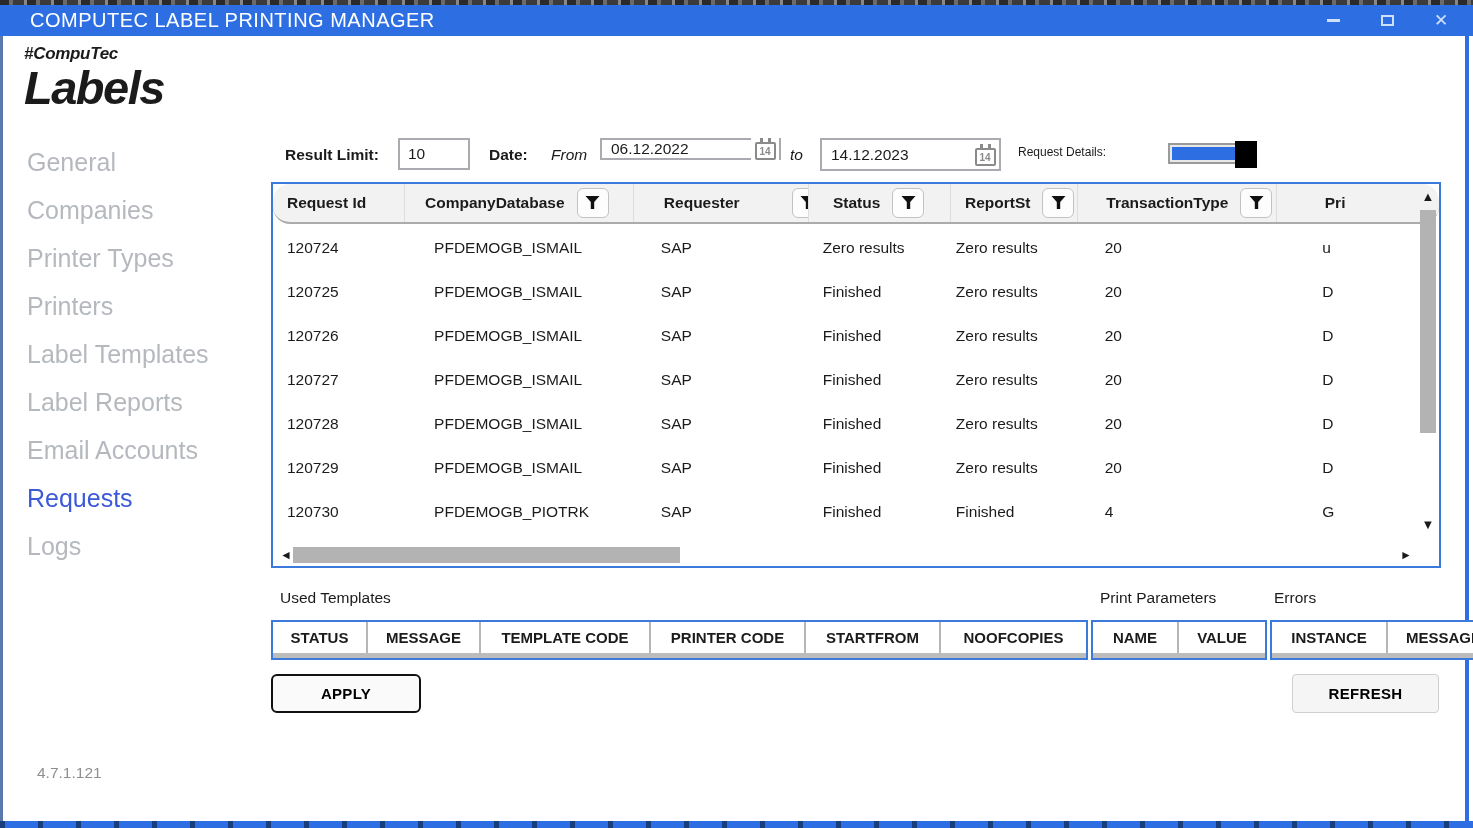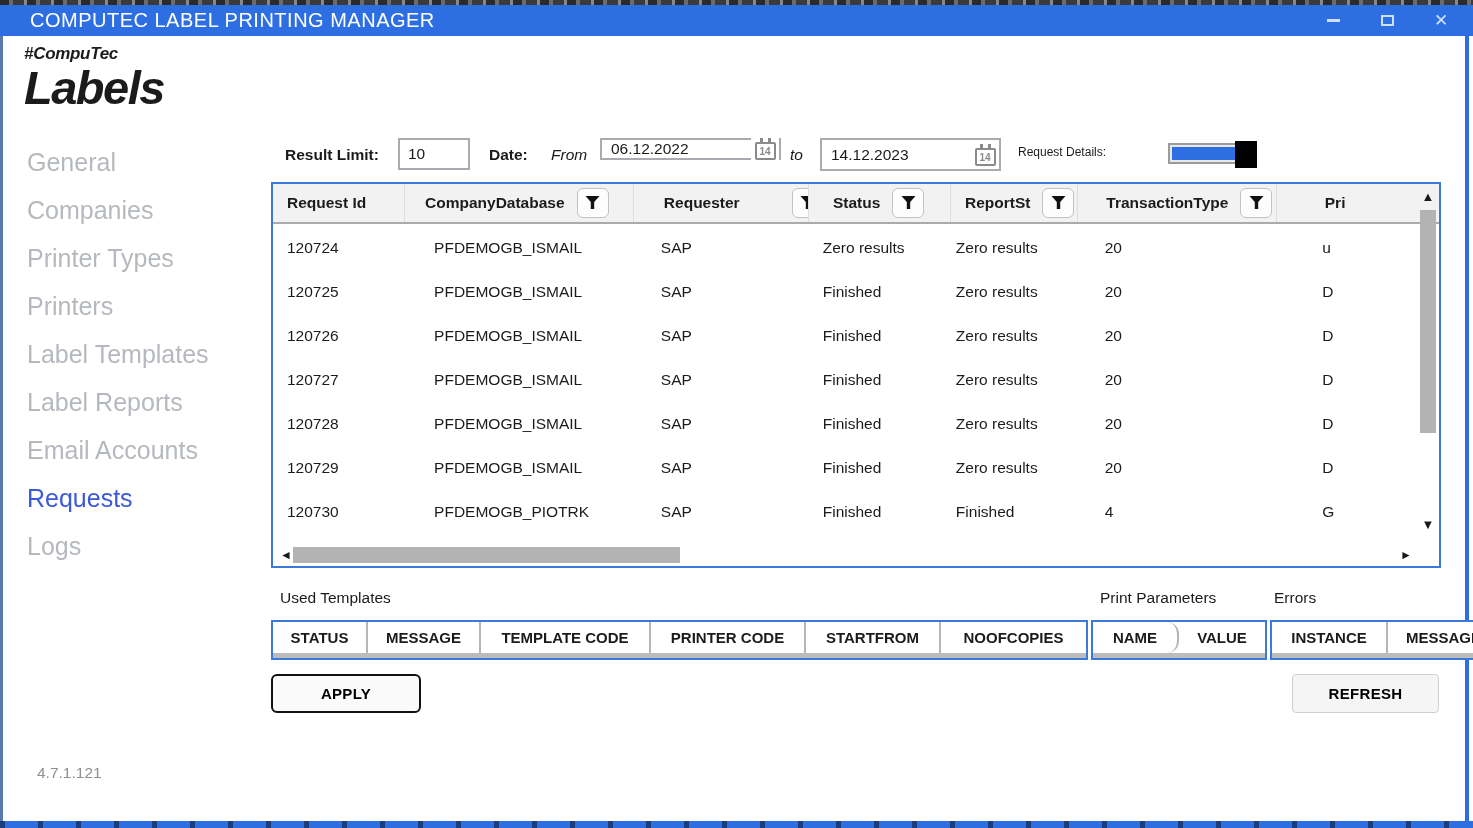--- a/index.html
+++ b/index.html
@@ -50,21 +50,21 @@
   .cal .day { position:absolute; inset:0; display:flex; align-items:flex-end; justify-content:center;
     font-size:10px; font-weight:bold; color:#8a8a8a; line-height:1; padding-bottom:1px; }
   .slider { position:absolute; left:1168px; top:143px; width:84px; height:21px; border:2px solid #9b9b9b; background:#e8e8e6; }
   .slider .fill { position:absolute; left:2px; top:2px; bottom:2px; right:9px; background:#2d6fe3; }
   .slider .thumb { position:absolute; right:-7px; top:-4px; width:22px; height:27px; background:#000; }
 
   
   .grid { position:absolute; left:271px; top:182px; width:1170px; height:386px;
     border:2px solid #3b79da; background:#fff; }
   .ghead { position:absolute; left:0; top:0; right:0; height:40px; background:#f2f2f2;
-    border-bottom:2px solid #ababab; display:flex; }
+    border-bottom:2px solid #ababab; display:flex;border-radius:17px; }
   .hcell { display:flex; align-items:center; border-right:1px solid #dedede; font-weight:bold;
     font-size:15.5px; white-space:nowrap; overflow:hidden; }
   .fbtn { width:32px; height:30px; margin-left:12px; border:1px solid #c2c2c2; border-radius:6px;
     background:#fdfdfd; display:flex; align-items:center; justify-content:center; cursor:default; flex:none; }
   .fbtn svg { display:block; }
   .c0{width:140px;} .c1{width:243px;} .c2{width:185px;gap:40px;} .c3{width:150px;} .c4{width:135px;} .c5{width:210px;} .c6{width:170px; border-right:none;}
   .hcell.c0{padding-left:14px;} .hcell.c1{padding-left:20px;} .hcell.c2{padding-left:30px;}
   .hcell.c3{padding-left:24px;} .hcell.c4{padding-left:14px;} .hcell.c5{padding-left:28px;} .hcell.c6{padding-left:48px;text-align:right;}
   .rows { position:absolute; left:0; top:42px; right:20px; bottom:36px; overflow:hidden; }
   .row { height:44px; display:flex; align-items:center; }
@@ -320,21 +320,21 @@
     <div class="mcell" style="width:170px;">TEMPLATE CODE</div>
     <div class="mcell" style="width:155px;">PRINTER CODE</div>
     <div class="mcell" style="width:135px;">STARTFROM</div>
     <div class="mcell" style="width:145px;">NOOFCOPIES</div>
   </div>
   <div class="mini-foot"></div>
 </div>
 
 <div class="mini-table" style="left:1091px; width:176px;">
   <div class="mini-head">
-    <div class="mcell" style="width:86px;border-radius:12px;">NAME</div>
+    <div class="mcell" style="width:86px;">NAME</div>
     <div class="mcell" style="width:86px;border-radius:7px;">VALUE</div>
   </div>
   <div class="mini-foot"></div>
 </div>
 
 <div class="mini-table" style="left:1270px; width:245px;">
   <div class="mini-head">
     <div class="mcell" style="width:116px;">INSTANCE</div>
     <div class="mcell" style="width:125px; justify-content:flex-start; padding-left:18px;">MESSAGE</div>
   </div>

